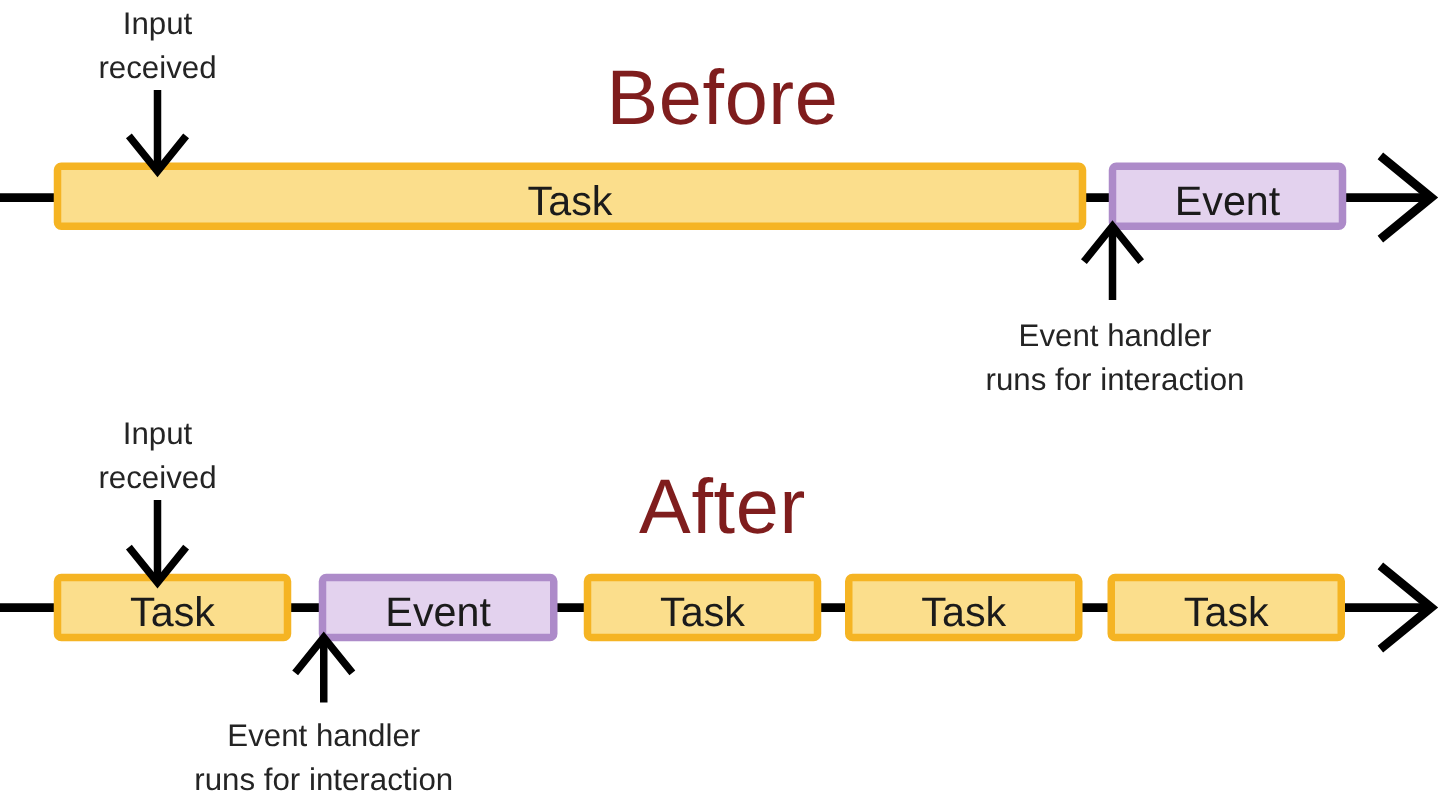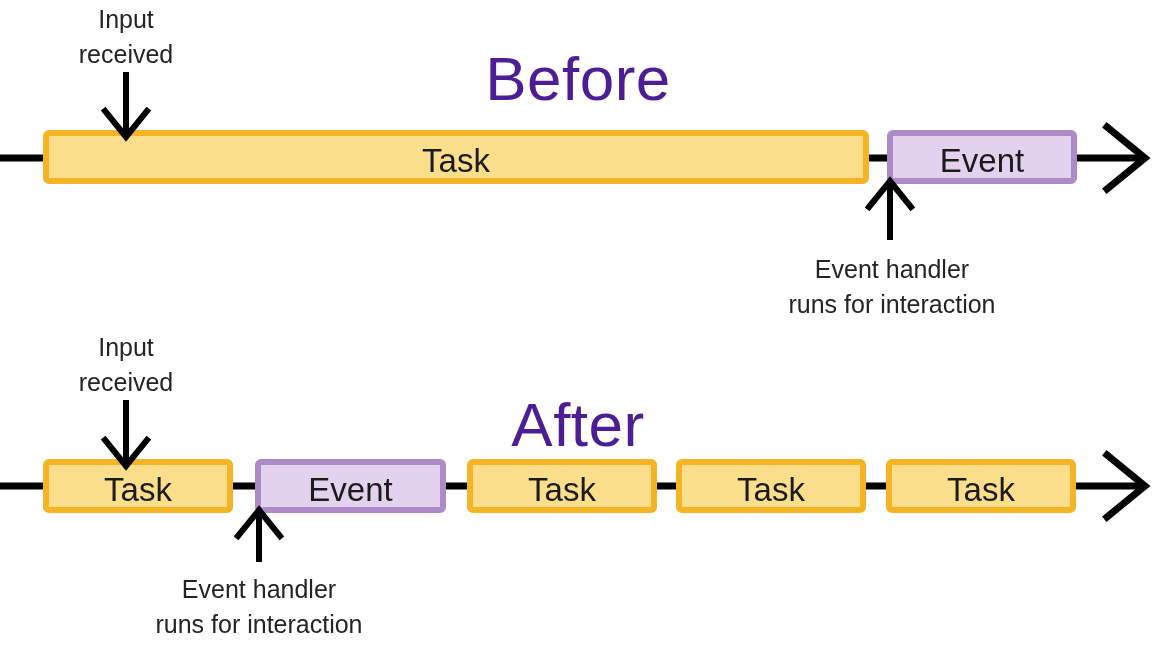--- a/index.html
+++ b/index.html
@@ -23,21 +23,21 @@
     left: 0;
     top: 0;
     width: 1155px;
     height: 647px;
   }
   .section-title {
     position: absolute;
     font-size: 62px;
     font-weight: 400;
     letter-spacing: 0.5px;
-    color: #4c1d95;
+    color: #7f1d1d;
     white-space: nowrap;
     text-align: center;
     line-height: 1;
   }
   .annot {
     position: absolute;
     font-size: 25px;
     font-weight: 400;
     line-height: 1.38;
     color: #242424;
@@ -100,15 +100,15 @@
       <div class="section-title" style="left: 278px; width: 600px; top: 48px;">Before</div>
       <div class="box-label" style="left: 46px; width: 184px; top: 473px;">Task</div>
       <div class="box-label" style="left: 258px; width: 185px; top: 473px;">Event</div>
       <div class="box-label" style="left: 470px; width: 184px; top: 473px;">Task</div>
       <div class="box-label" style="left: 679px; width: 184px; top: 473px;">Task</div>
       <div class="box-label" style="left: 889px; width: 184px; top: 473px;">Task</div>
       <div class="annot" style="left: -124px; width: 500px; top: 330px;">Input
 received</div>
       <div class="annot" style="left: 9px; width: 500px; top: 572px;">Event handler
 runs for interaction</div>
-      <div class="section-title" style="left: 278px; width: 600px; top: 394px;">After</div>
+      <div class="section-title" style="left: 278px; width: 600px; top: 375px;">After</div>
     </div>
 </div>
 
 </body></html>

